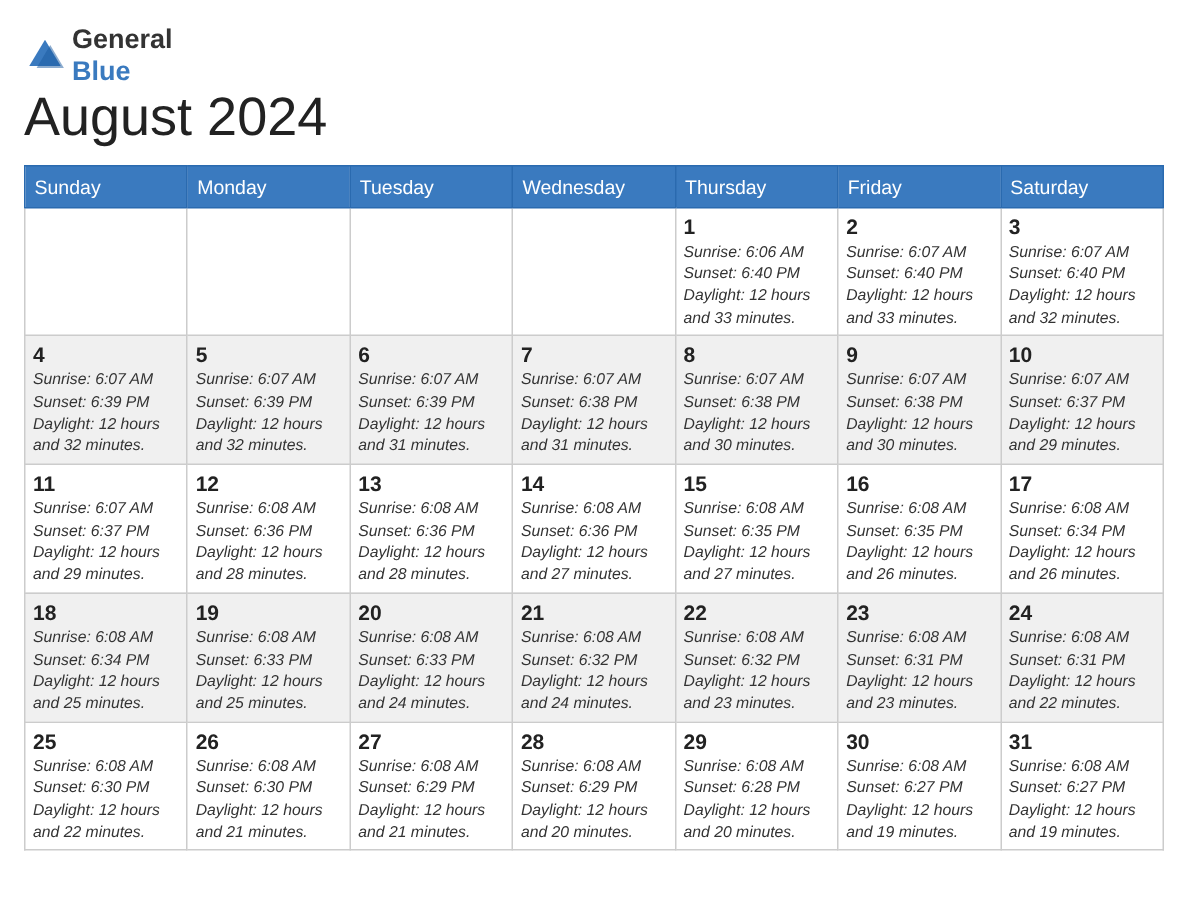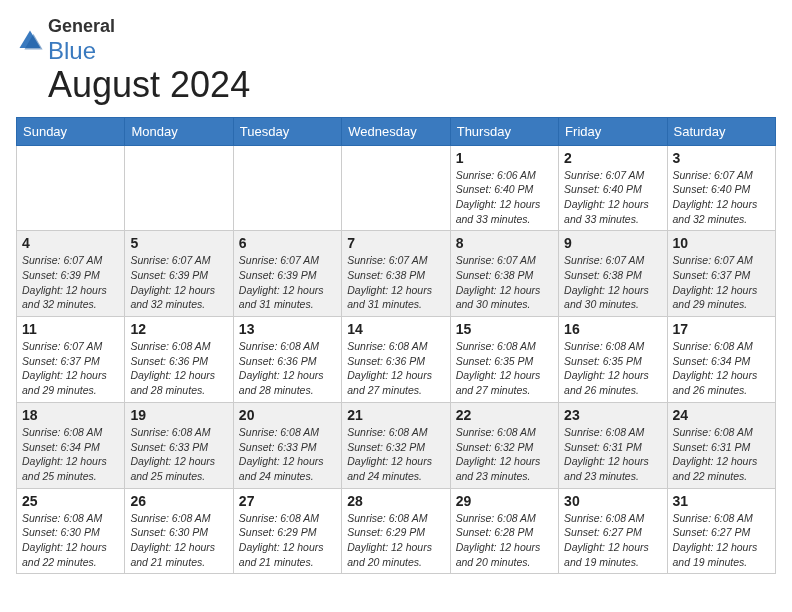--- a/index.html
+++ b/index.html
@@ -21,21 +21,20 @@
       display: flex;
       align-items: center;
       gap: 4px;
     }
     .logo-icon {
       width: 28px;
       height: 28px;
     }
     .title-area {
       text-align: center;
-      margin-left: 32px;
     }
     .month-year {
       font-size: 36px;
       font-weight: 300;
       color: #222;
       line-height: 1.1;
     }
     .location {
       font-size: 16px;
       color: #444;
@@ -86,21 +85,21 @@
 <body>
 
 <div class="header-area">
   <div class="logo">
     <svg class="logo-icon" viewBox="0 0 40 40" xmlns="http://www.w3.org/2000/svg">
       <polygon points="20,5 35,30 5,30" fill="#3a7abf"></polygon>
       <polygon points="25,10 38,32 12,32" fill="#1a5a9f" opacity="0.5"></polygon>
     </svg>
     <div>
       <span style="font-size:18px;font-weight:bold;color:#333;">General</span><br>
-      <span style="font-size:24px;font-weight:normal;color:#3a7abf;">Blue</span>
+      <span style="font-size:18px;font-weight:bold;color:#3a7abf;">Blue</span>
     </div>
   </div>
   <div class="title-area">
     <div class="month-year">August 2024</div>
   </div>
 </div>
 
 <table class="calendar">
   <thead>
     <tr>

